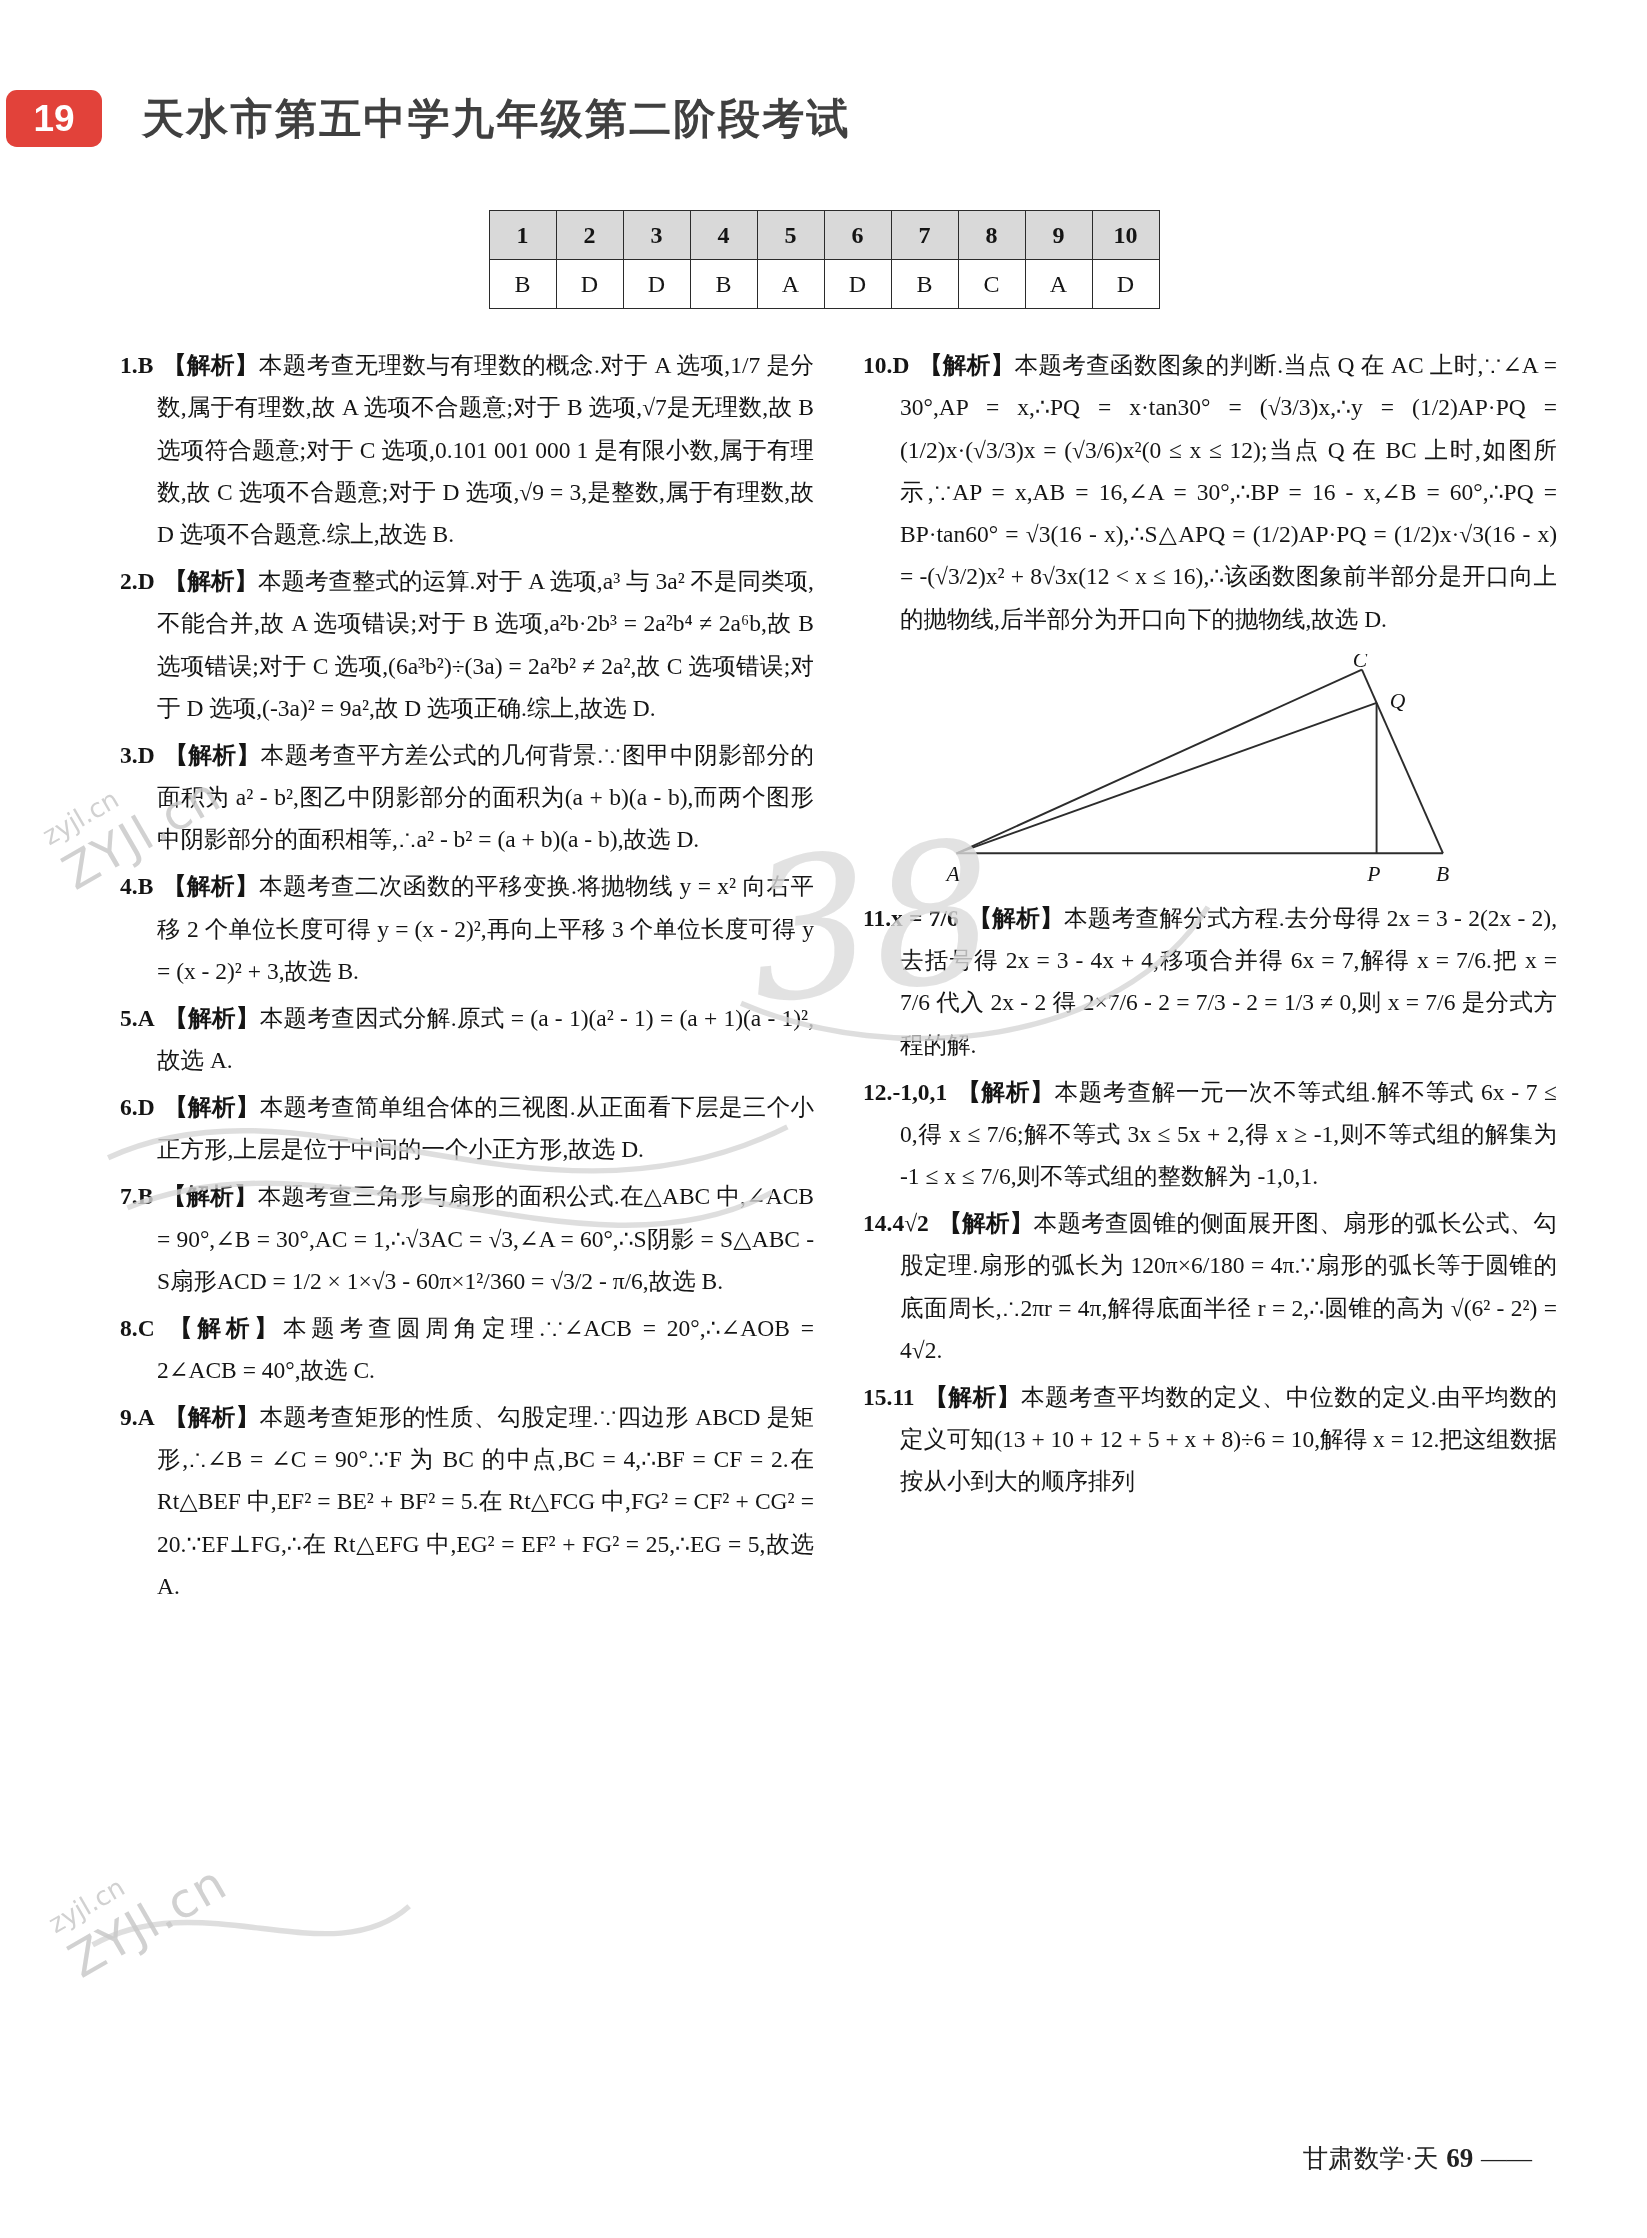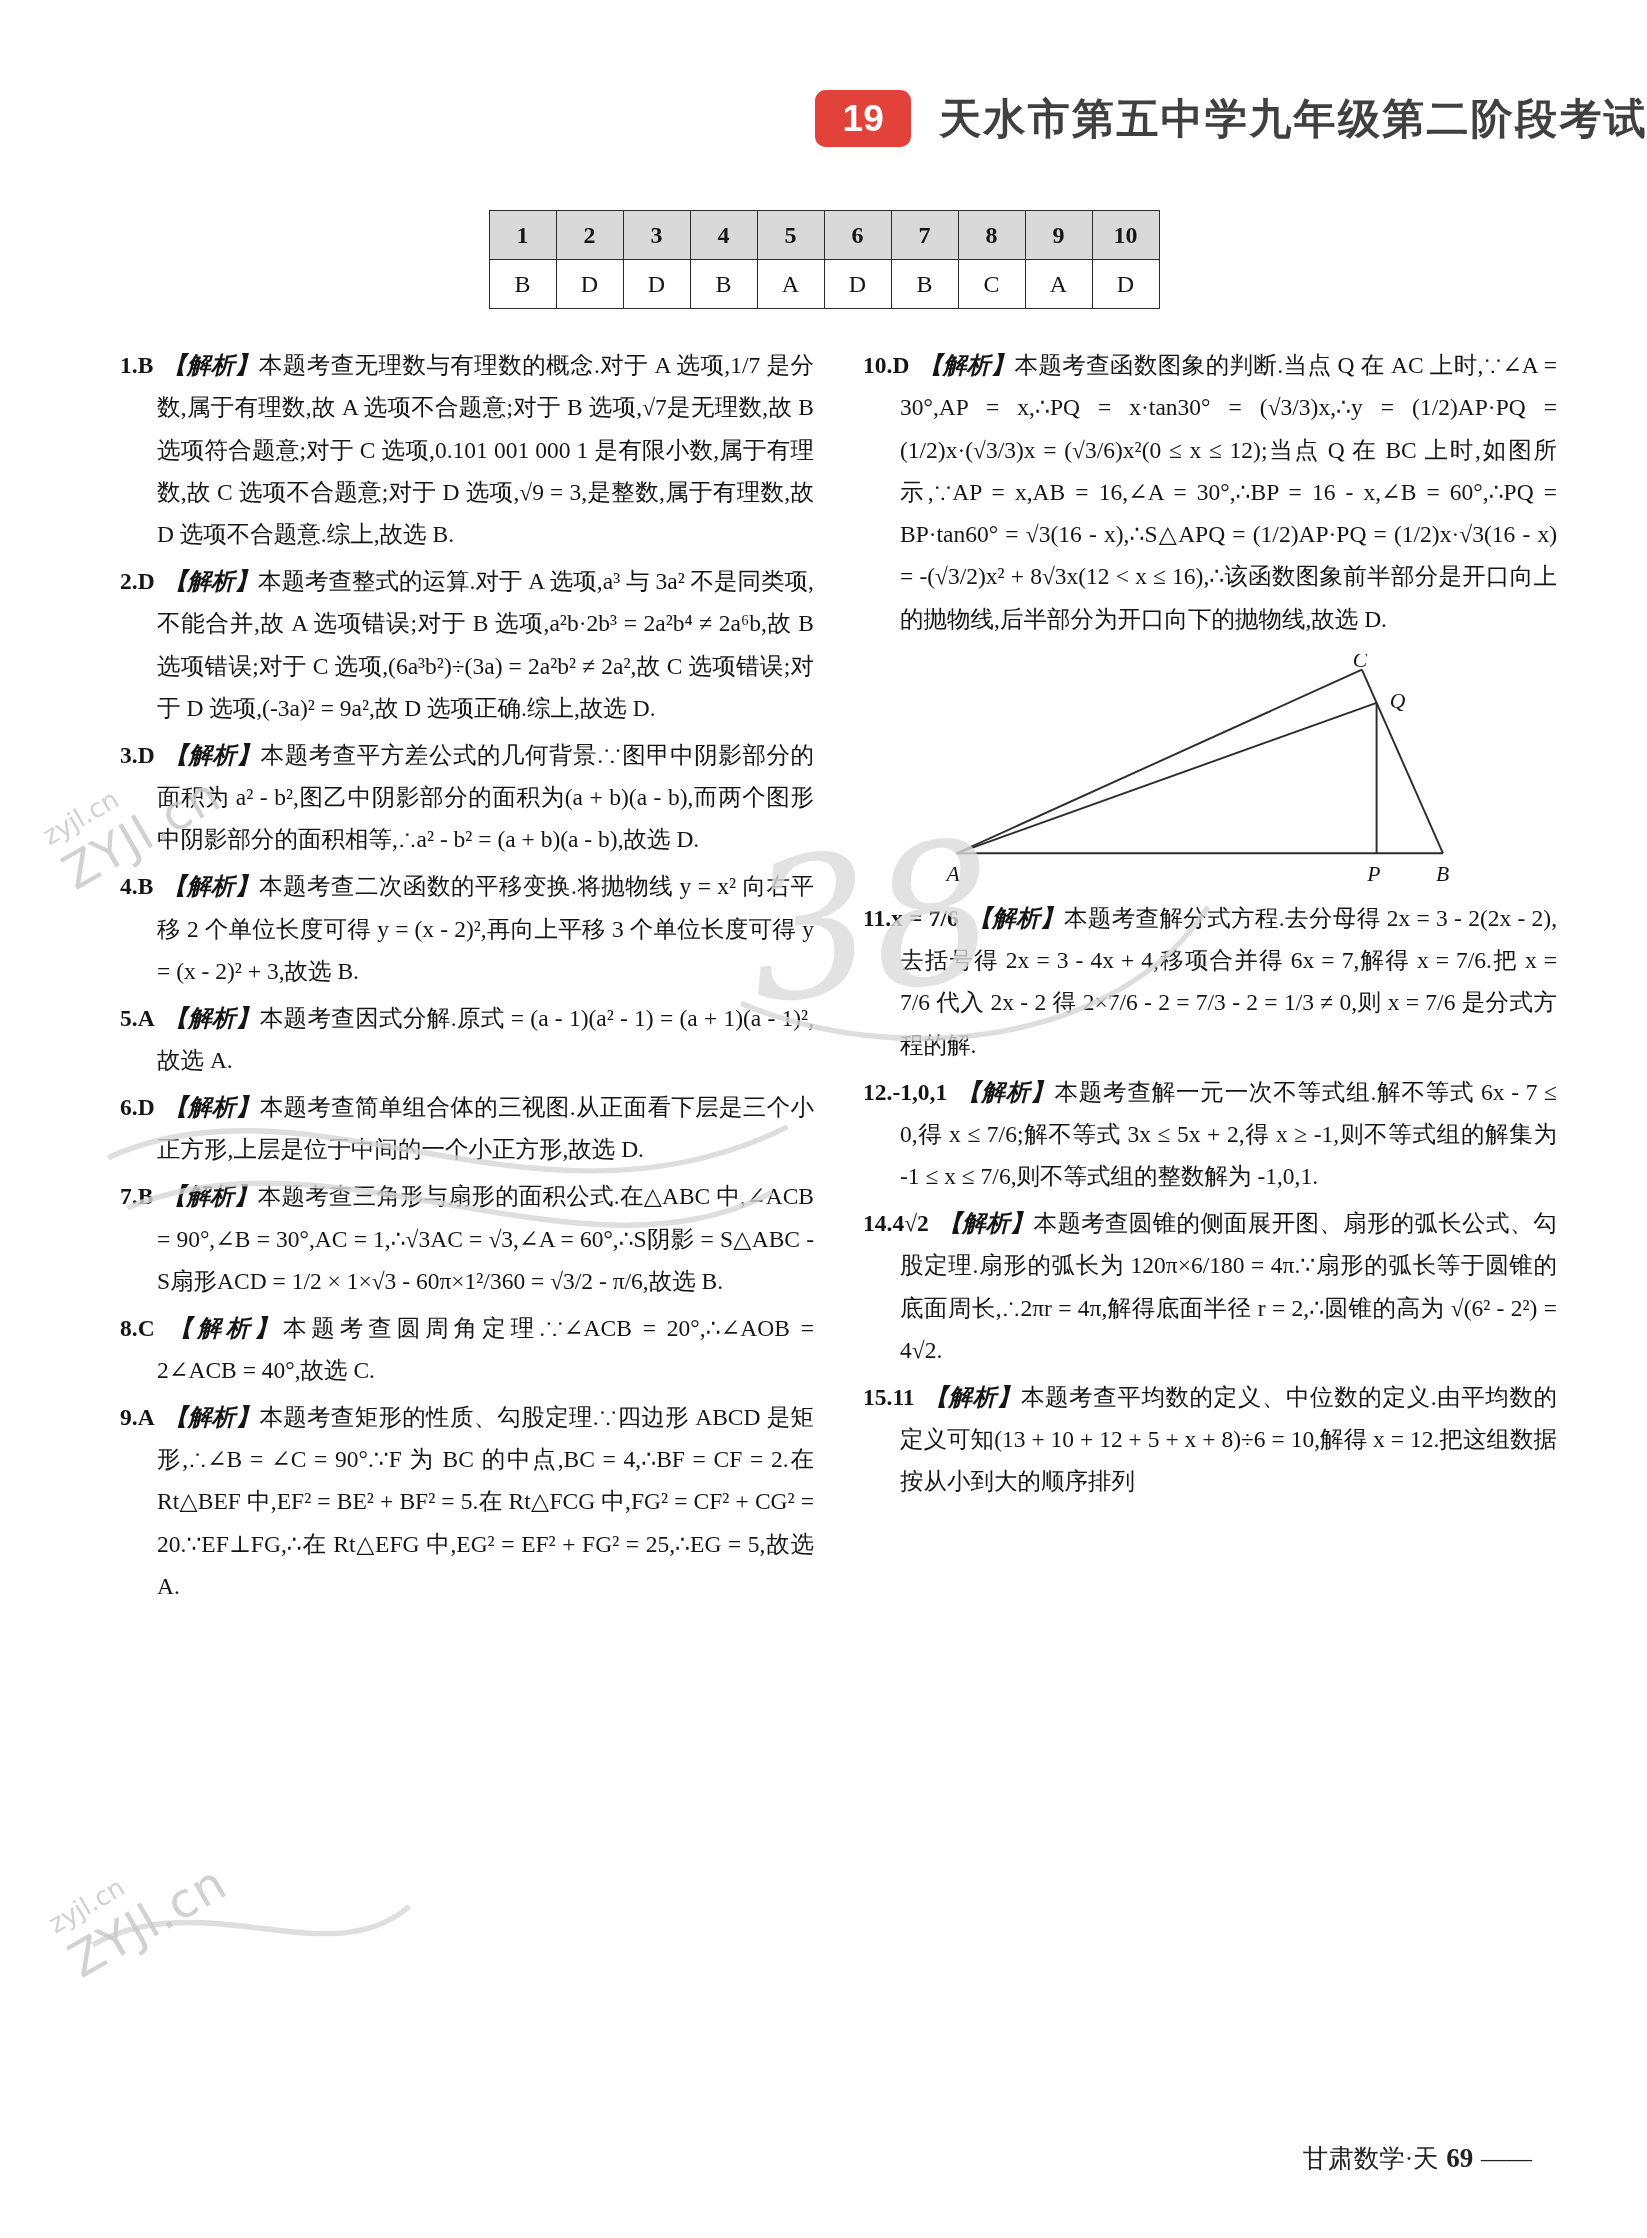--- a/index.html
+++ b/index.html
@@ -1,28 +1,28 @@
 <!DOCTYPE html>
 <html style="font-size:12.3px"><head>
 <meta charset="utf-8">
 <style>
   html,body{margin:0;padding:0;background:#efefef;}
   .page{position:relative;width:1648px;height:2239px;background:#ffffff;font-family:"Liberation Serif","DejaVu Serif",serif;color:#151515;overflow:hidden;margin:0 auto;}
-  .header{display:flex;align-items:center;justify-content:flex-end;gap:28px;padding-top:90px;margin-left:6px;}
+  .header{display:flex;align-items:center;justify-content:flex-start;gap:40px;padding-top:90px;margin-left:6px;}
   .badge{width:96px;height:57px;background:#e2423a;color:#ffffff;font-size:37px;font-weight:bold;display:flex;align-items:center;justify-content:center;border-radius:10.8px;font-family:"Liberation Sans","DejaVu Sans",sans-serif;}
   .title{font-size:42px;font-weight:bold;color:#404040;letter-spacing:2.3px;}
   table.answers{border-collapse:collapse;margin:63px auto 0;}
   table.answers td{width:64px;height:46px;border:1.9px solid #2b2b2b;text-align:center;font-size:24px;vertical-align:middle;font-family:"Liberation Serif",serif;}
   table.answers tr.num-row td{background:#d9d9d9;font-weight:bold;}
   .columns{display:flex;gap:49px;margin-top:35px;padding:0 91px 0 120px;}
   .col{flex:1;font-size:23.5px;line-height:1.8;text-align:justify;}
   .solution{padding-left:37px;text-indent:-37px;margin:0 0 4.6px 0;}
   .solution.note{text-indent:0;}
   .sol-num{font-weight:bold;padding-right:9.3px;margin-top:32px;}
-  .sol-label{font-weight:bold;font-style:italic;}
+  .sol-label{font-weight:bold;}
   .figure{margin:14px 0 7.7px 82px;display:block;}
   .figure line{stroke:#2c2c2c;stroke-width:2.5;}
   .figure text{font-size:28px;font-style:italic;fill:#151515;font-family:"Liberation Serif",serif;}
   .footer{position:absolute;right:116px;bottom:63px;font-size:25.5px;color:#222;}
   .footer .pagenum{font-weight:bold;font-size:27px;padding:0 7.7px;}
   .wm{position:absolute;color:#c9c9c9;transform:rotate(-30deg);font-family:"DejaVu Sans",sans-serif;line-height:1.2;pointer-events:none;opacity:.85;}
   .wm .wm-small{font-size:26px;display:block;}
   .wm .wm-large{font-size:48px;display:block;letter-spacing:1.5px;}
   .wm-logo{position:absolute;left:749px;top:810px;font-size:193px;font-style:italic;color:#dcdcdc;transform:rotate(-6deg);font-family:"DejaVu Serif",serif;pointer-events:none;opacity:.8;}
   .swirls{position:absolute;left:0;top:0;pointer-events:none;}

